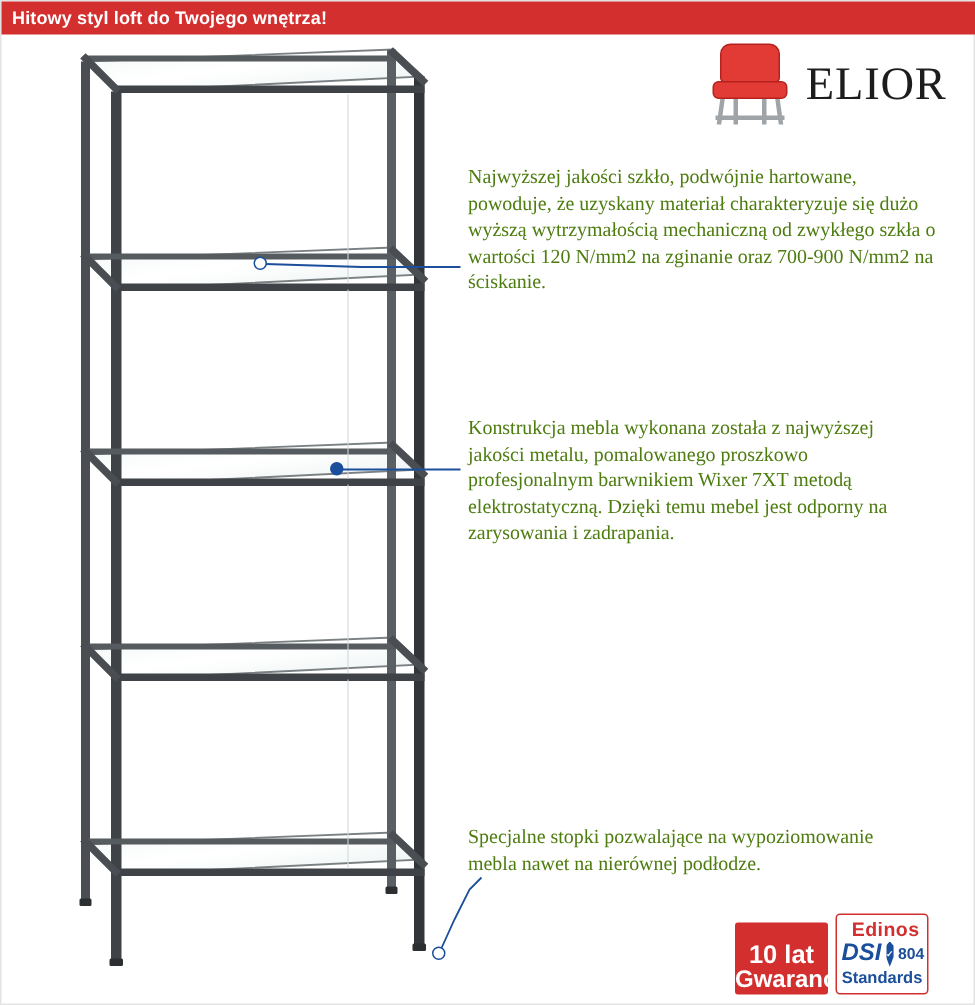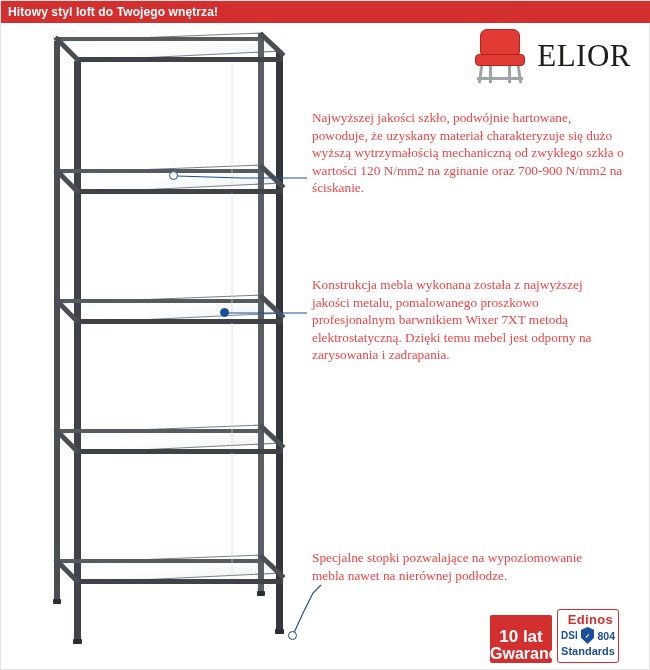--- a/index.html
+++ b/index.html
@@ -74,21 +74,21 @@
     position:absolute;left:16px;top:20px;width:300px;height:630px;
   }
   .shelf-svg{position:absolute;left:0;top:0;}
 
   
   .note{
     position:absolute;
     font-family:"Liberation Serif", serif;
     font-size:13.3px;
     line-height:17.5px;
-    color:#ef4444;
+    color:#4d7c0f;
   }
   #note1{left:311px;top:108px;width:318px;}
   #note2{left:311px;top:275px;width:310px;}
   #note3{left:311px;top:548px;width:290px;}
 
   .leader{position:absolute;stroke:#1b4e9b;stroke-width:1.2;fill:none;}
   .dot{
     position:absolute;width:9px;height:9px;border-radius:50%;
     border:1.6px solid #1b4e9b;background:#ffffff;box-sizing:border-box;
   }
@@ -113,21 +113,21 @@
     overflow:hidden;
   }
   .badge-edinos .etop{
     color:#d32f2f;font-size:13px;font-weight:bold;text-align:right;
     padding:2px 5px 0 0;letter-spacing:0.3px;
   }
   .badge-edinos .erow{
     display:flex;align-items:center;gap:3px;padding:0 3px;
   }
   .badge-edinos .dsi{
-    color:#1b4e9b;font-size:10px;font-weight:bold;
+    color:#1b4e9b;font-size:16px;font-weight:bold;font-style:italic;
   }
   .badge-edinos .shield{
     width:14px;height:17px;background:#1b4e9b;
     clip-path:polygon(50% 0,100% 18%,100% 62%,50% 100%,0 62%,0 18%);
     display:flex;align-items:center;justify-content:center;
     color:#fff;font-size:6px;font-weight:bold;
   }
   .badge-edinos .num{color:#1b4e9b;font-size:10.5px;font-weight:bold;}
   .badge-edinos .std{
     color:#1b4e9b;font-size:11px;font-weight:bold;text-align:center;

